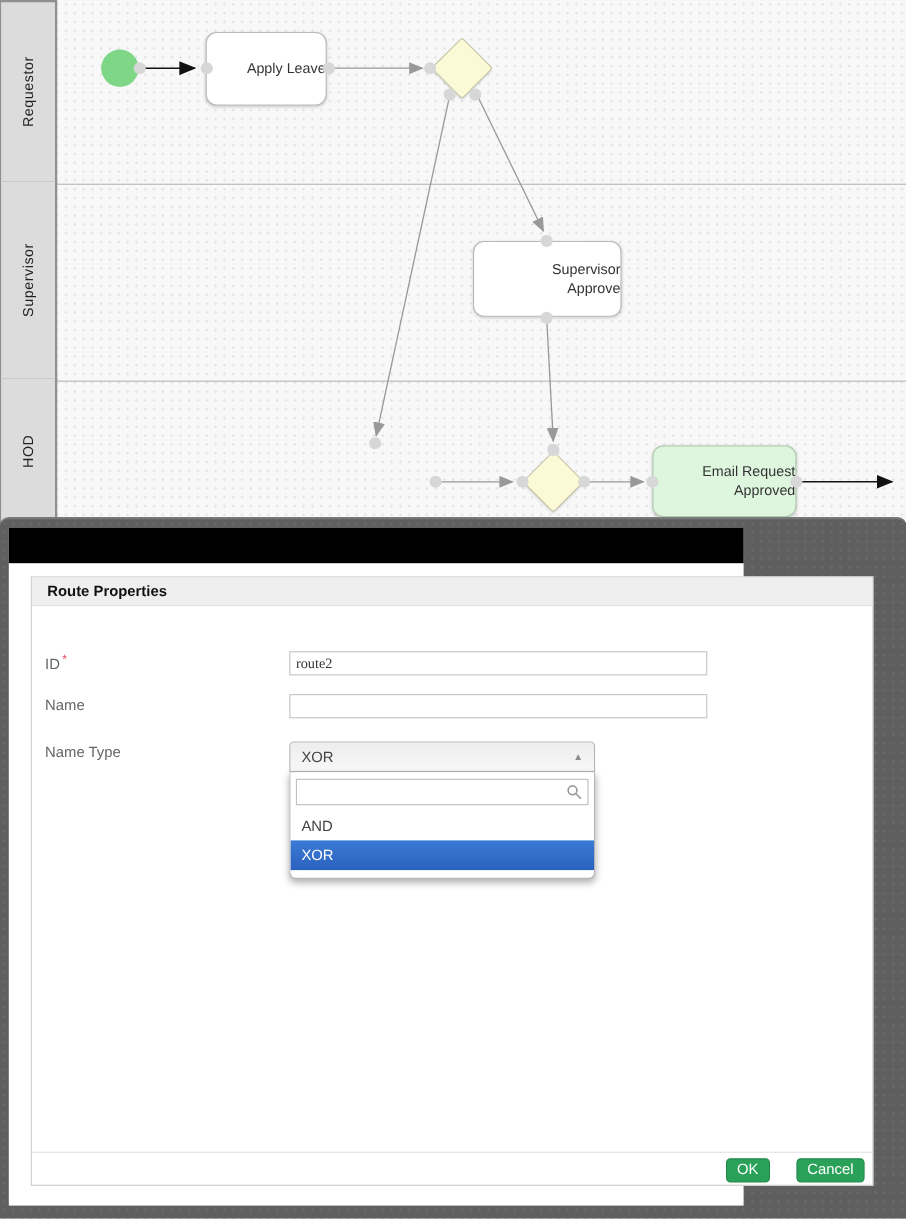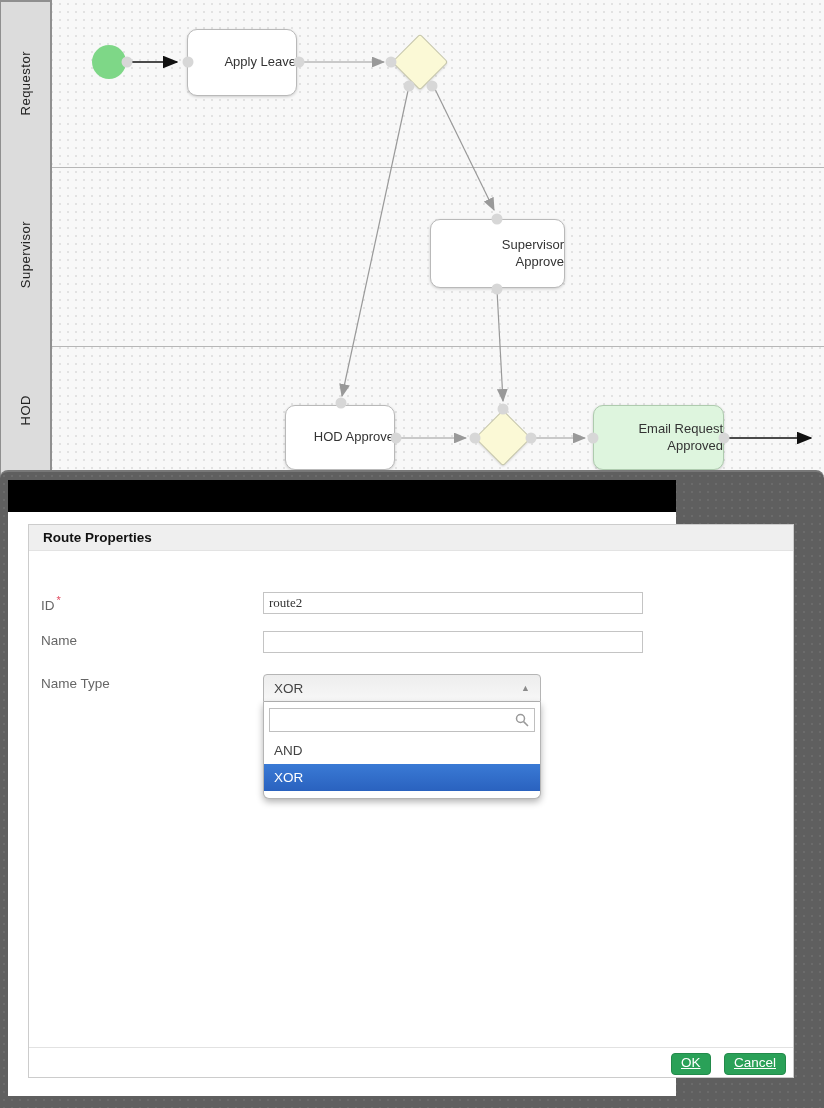--- a/index.html
+++ b/index.html
@@ -109,21 +109,21 @@
   }
 
   
   .panel-footer {
     position:absolute; left:0; right:0; bottom:0; height:30px;
     border-top:1px solid #e2e2e2; text-align:right; padding:5px 7px;
   }
   .btn {
     display:inline-block; background:#2aa158; color:#fff; font-size:13.5px;
     padding:1px 9px 3px 9px; border:1px solid #238a4b; border-radius:4px;
-    margin-left:9px; cursor:pointer; line-height:16px;text-decoration:underline;
+    margin-left:20px; cursor:pointer; line-height:16px;
   }
 </style>
 </head>
 <body>
 
 <div class="page">
 
   <div class="canvas">
 
     <div class="lane-line" style="top:167px"></div>
@@ -145,23 +145,20 @@
       <span>Apply Leave</span>
     </div>
 
     <div class="gateway gateway-1"></div>
 
     <div class="node node-supervisor">
       <span>Supervisor</span>
       <span>Approve</span>
     </div>
 
-    <div class="node node-hod">
-      <span>HOD Approve</span>
-    </div>
 
     <div class="gateway gateway-2"></div>
 
     <div class="node node-email">
       <span>Email Request</span>
       <span>Approved</span>
     </div>
 
     <svg class="connector-overlay" width="824" height="478">
       <defs>

